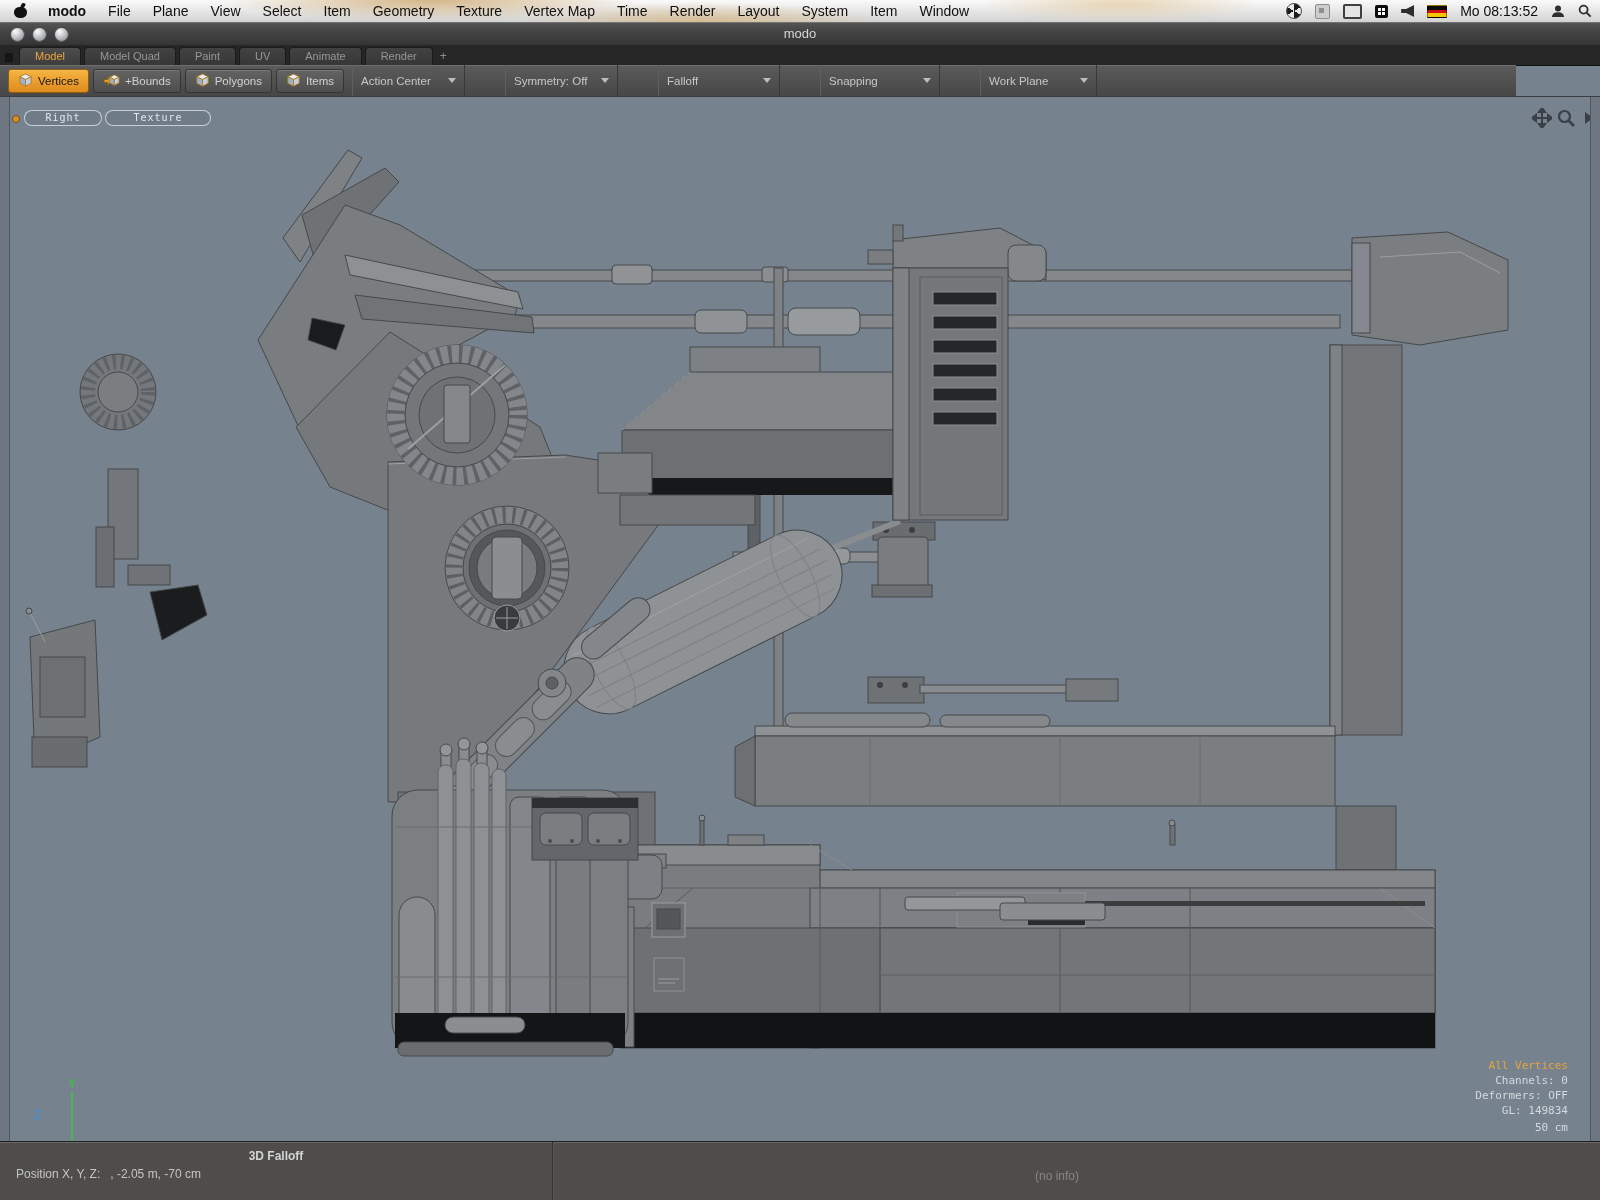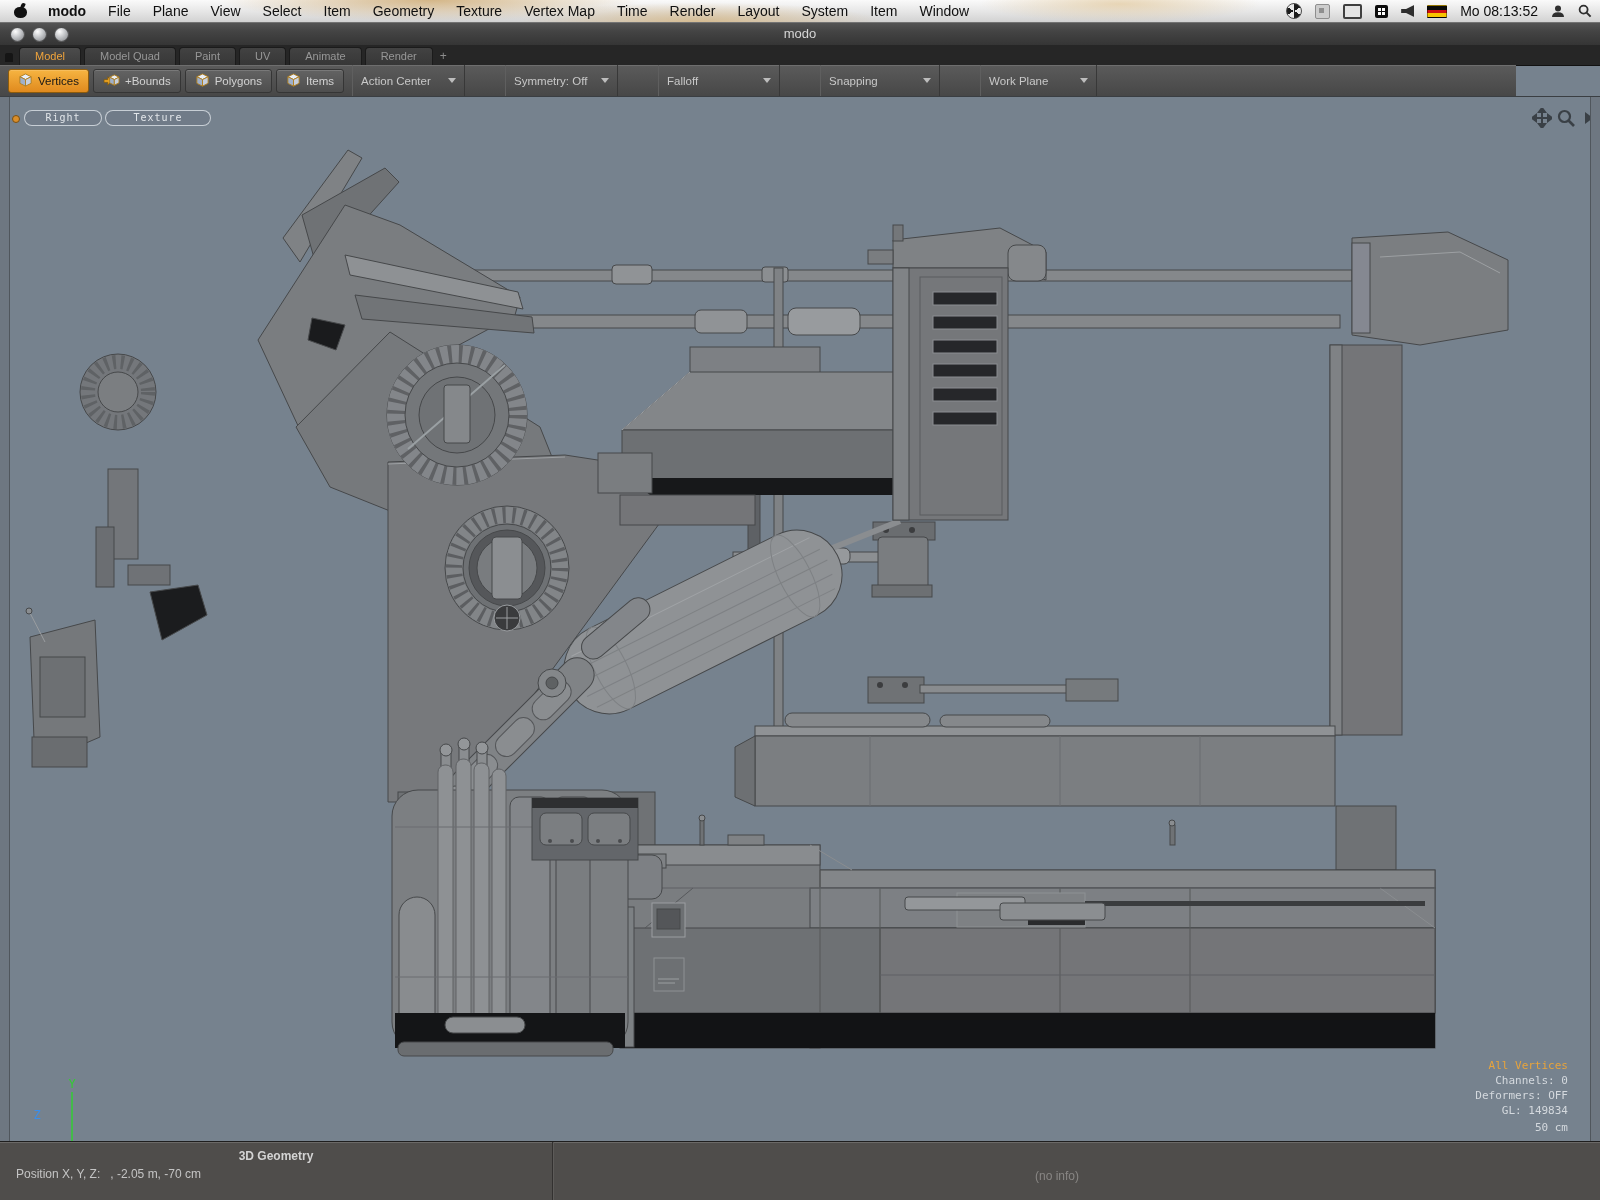--- a/index.html
+++ b/index.html
@@ -466,18 +466,18 @@
     <div>Deformers: OFF</div>
     <div>GL: 149834</div>
   </div>
   <div id="grid-size">50 cm</div>
 
   <div class="edge-strip" id="strip-l"></div>
   <div class="edge-strip" id="strip-r"></div>
 
   <div id="statusbar">
     <div id="sb-divider"></div>
-    <div id="sb-tool">3D Geometry</div>
+    <div id="sb-tool">3D Falloff</div>
     <div id="sb-pos">Position X, Y, Z:   , -2.05 m, -70 cm</div>
     <div id="sb-info">(no info)</div>
   </div>
 
 </div>
 
 </body></html>

